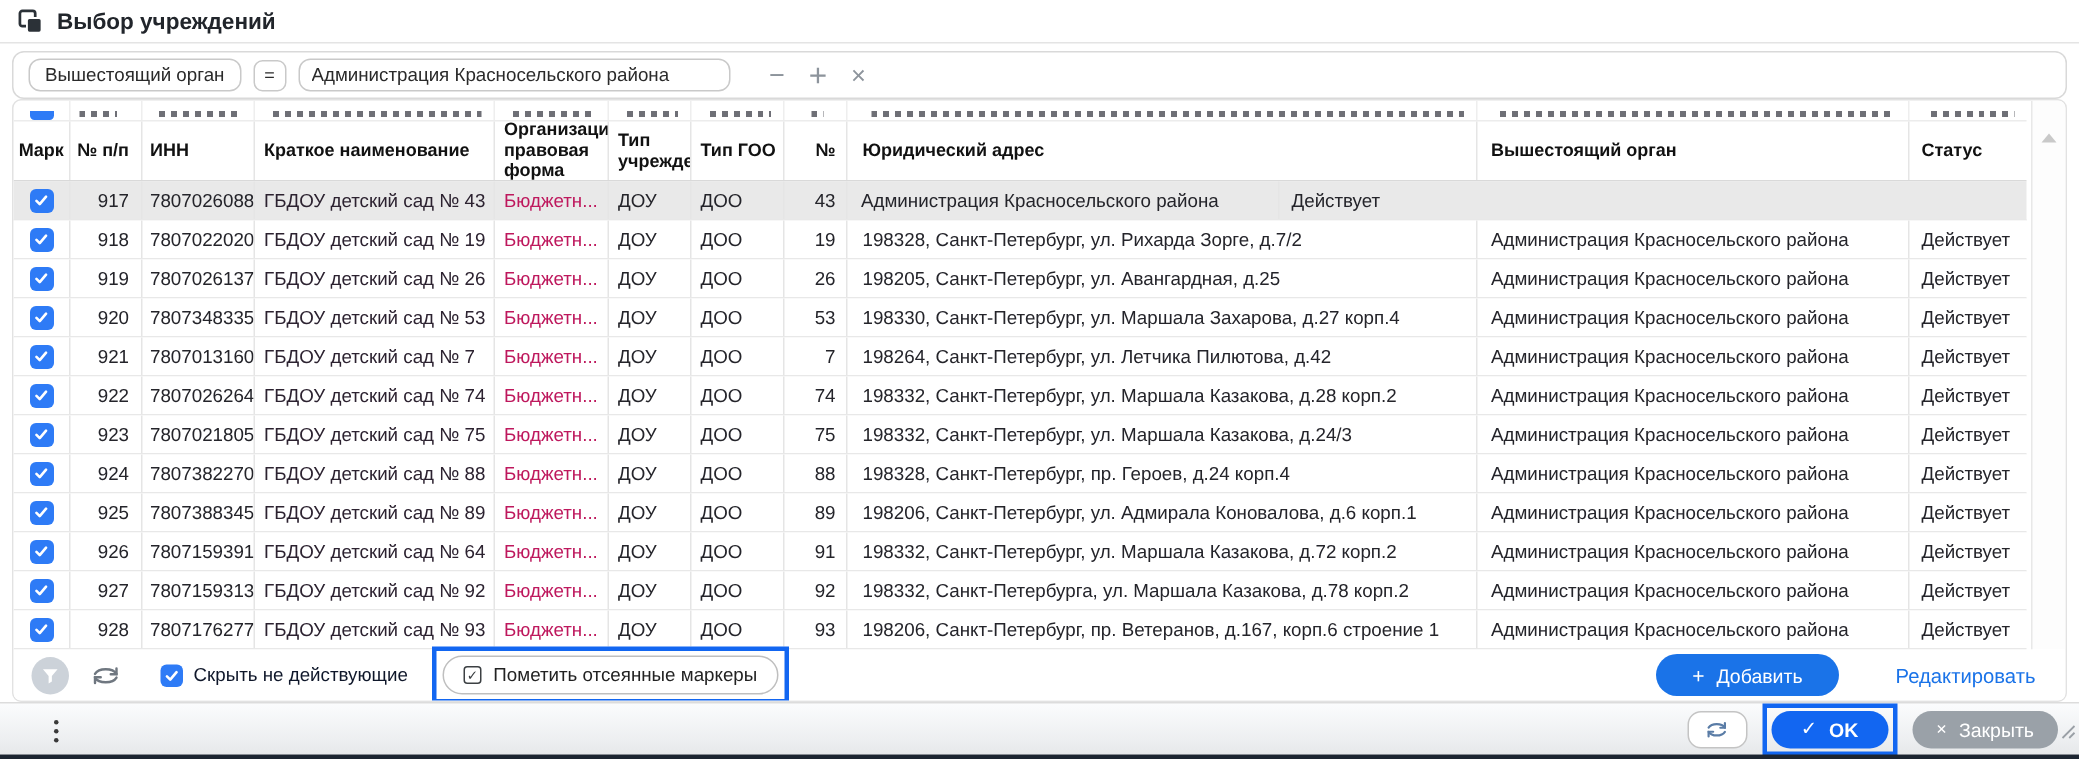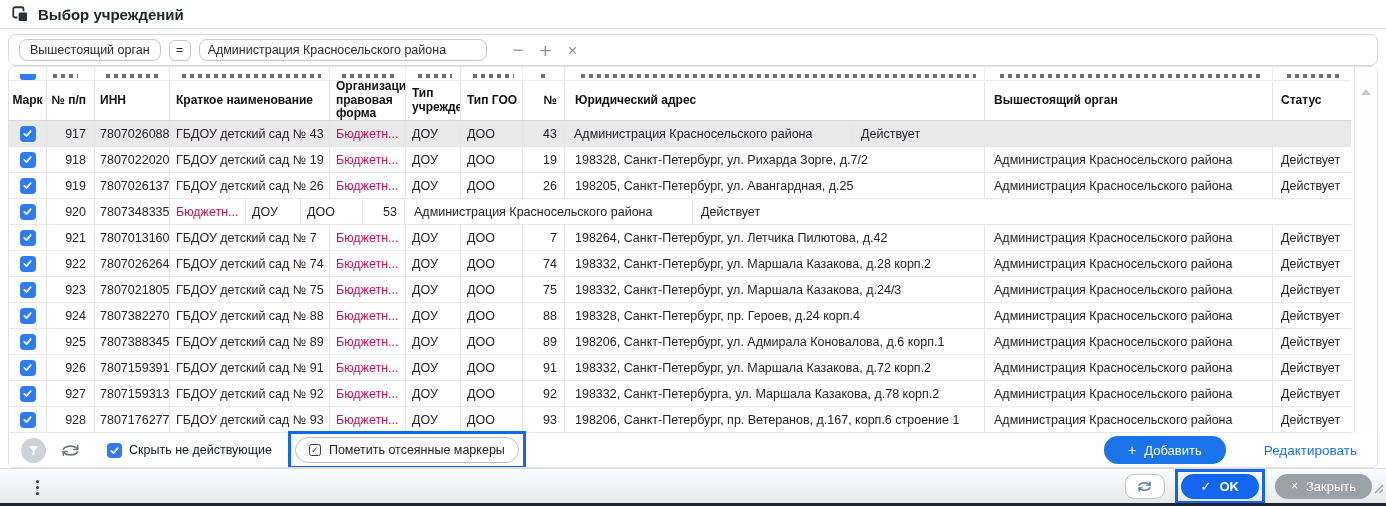--- a/index.html
+++ b/index.html
@@ -214,24 +214,26 @@
         <div class="tr row">
     <div class="td c-mark">
       <span class="cb">
         <svg width="11" height="11" viewBox="0 0 12 12">
                 <path d="M2.5 6.4 L4.9 8.8 L9.5 3.4" stroke="#fff" stroke-width="1.9" fill="none" stroke-linecap="round" stroke-linejoin="round"></path>
               </svg>
       </span>
     </div>
     <div class="td c-num">920</div>
     <div class="td c-inn">7807348335</div>
+    <div class="td c-name">ГБДОУ детский сад № 53</div>
     <div class="td c-form">Бюджетн...</div>
     <div class="td c-type">ДОУ</div>
     <div class="td c-goo">ДОО</div>
     <div class="td c-no">53</div>
+    <div class="td c-addr">198330, Санкт-Петербург, ул. Маршала Захарова, д.27 корп.4</div>
     <div class="td c-parent">Администрация Красносельского района</div>
     <div class="td c-status">Действует</div>
   </div>
         <div class="tr row">
     <div class="td c-mark">
       <span class="cb">
         <svg width="11" height="11" viewBox="0 0 12 12">
                 <path d="M2.5 6.4 L4.9 8.8 L9.5 3.4" stroke="#fff" stroke-width="1.9" fill="none" stroke-linecap="round" stroke-linejoin="round"></path>
               </svg>
       </span>
@@ -326,21 +328,21 @@
         <div class="tr row">
     <div class="td c-mark">
       <span class="cb">
         <svg width="11" height="11" viewBox="0 0 12 12">
                 <path d="M2.5 6.4 L4.9 8.8 L9.5 3.4" stroke="#fff" stroke-width="1.9" fill="none" stroke-linecap="round" stroke-linejoin="round"></path>
               </svg>
       </span>
     </div>
     <div class="td c-num">926</div>
     <div class="td c-inn">7807159391</div>
-    <div class="td c-name">ГБДОУ детский сад № 91</div>
+    <div class="td c-name">ГБДОУ детский сад № 64</div>
     <div class="td c-form">Бюджетн...</div>
     <div class="td c-type">ДОУ</div>
     <div class="td c-goo">ДОО</div>
     <div class="td c-no">91</div>
     <div class="td c-addr">198332, Санкт-Петербург, ул. Маршала Казакова, д.72 корп.2</div>
     <div class="td c-parent">Администрация Красносельского района</div>
     <div class="td c-status">Действует</div>
   </div>
         <div class="tr row">
     <div class="td c-mark">

